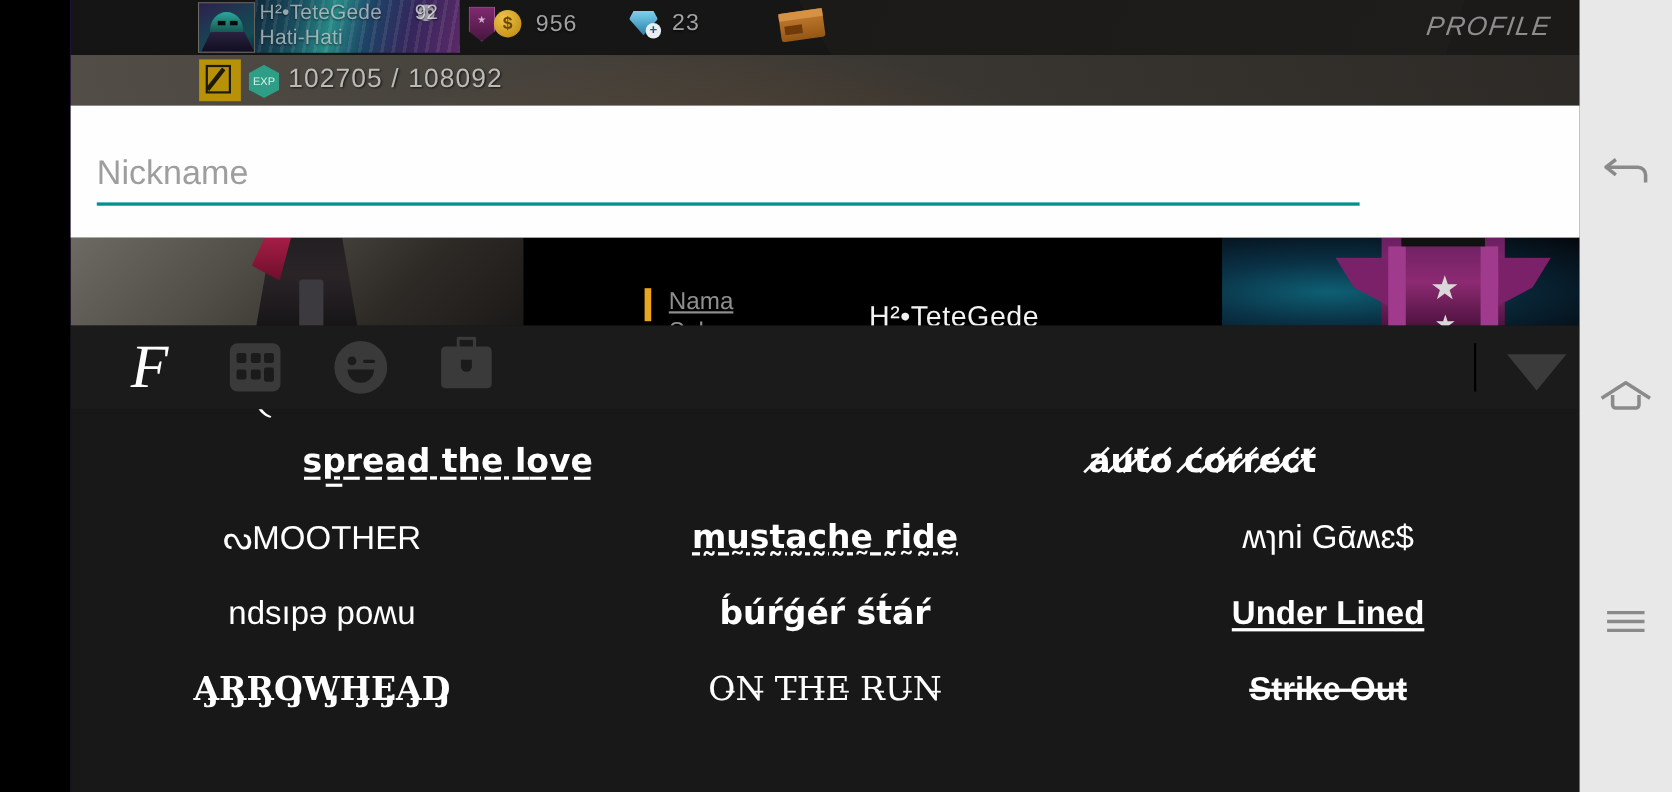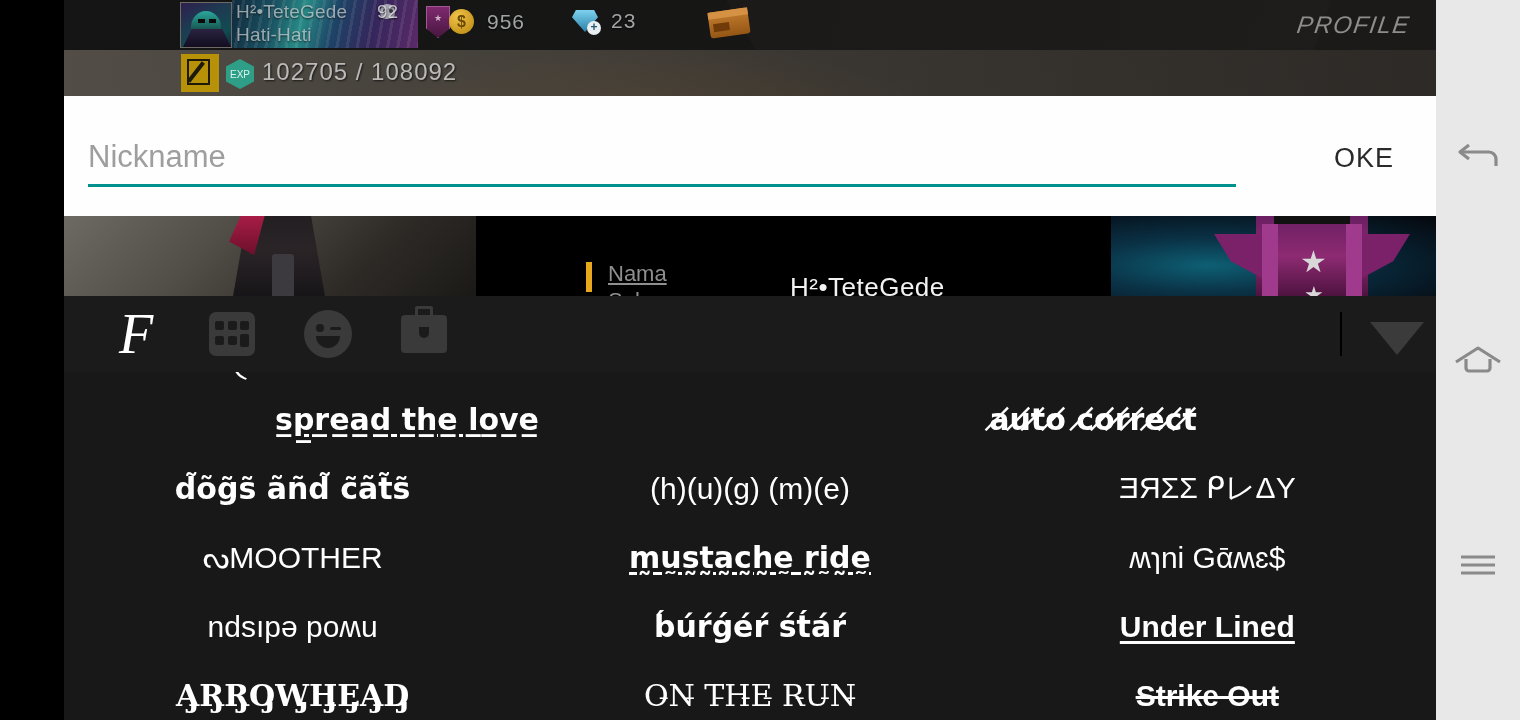--- a/index.html
+++ b/index.html
@@ -245,21 +245,20 @@
       <div class="cs-star">★</div>
       <div class="cs-star2">★</div>
       <div class="cs-top"></div>
     </div>
     <div class="strip-bottom"></div>
   </div>
 
   <div class="dialog">
     <input class="nick-input" type="text" placeholder="Nickname" style="">
     <div class="nick-underline"></div>
-    <button class="oke-btn">OKE</button>
   </div>
 
   <div class="kb">
 
     <div class="kb-toolbar">
       <div class="tool first">
         <span class="flogo">F</span>
       </div>
       <div class="tool">
         <span class="kb-grid">
@@ -293,25 +292,20 @@
           <div class="frow">
             <div class="fcell sans">ꪖꪊ ꪀ꠷ꪻꪮꫀ</div>
             <div class="fcell sans">ᵃᵘᵗᵒ ᶜᵒʳʳᵉᶜᵗ</div>
             <div class="fcell sans">ᴬᴿᴿᴼᵂᴴᴱᴬᴰ</div>
           </div>
           <div class="frow">
             <div class="fcell bold uline">s̲p̲r̲e̲a̲d̲ t̲h̲e̲ l̲o̲v̲e̲</div>
             <div class="fcell bold">a̸u̸t̸o̸ c̸o̸r̸r̸e̸c̸t̸</div>
           </div>
           <div class="frow">
-            <div class="fcell bold">d̃õg̃s̃ ãñd̃ c̃ãt̃s̃</div>
-            <div class="fcell sans">(h)(u)(g) (m)(e)</div>
-            <div class="fcell sans">ƎЯΣΣ ᑭレΔY</div>
-          </div>
-          <div class="frow">
             <div class="fcell sans">ᔓMOOTHER</div>
             <div class="fcell bold uline">m̰ṵs̰t̰a̰c̰h̰ḛ r̰ḭd̰ḛ</div>
             <div class="fcell sans">ʍɿni Gᾱʍɛ$</div>
           </div>
           <div class="frow">
             <div class="fcell sans">ndsıpǝ poʍu</div>
             <div class="fcell bold">b́úŕǵéŕ śt́áŕ</div>
             <div class="fcell bold sans uline">Under Lined</div>
           </div>
           <div class="frow">

